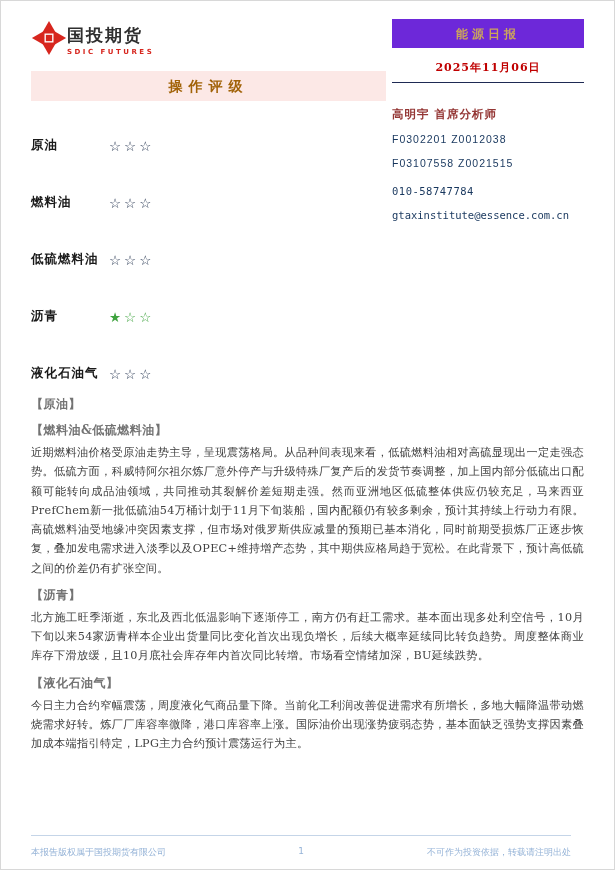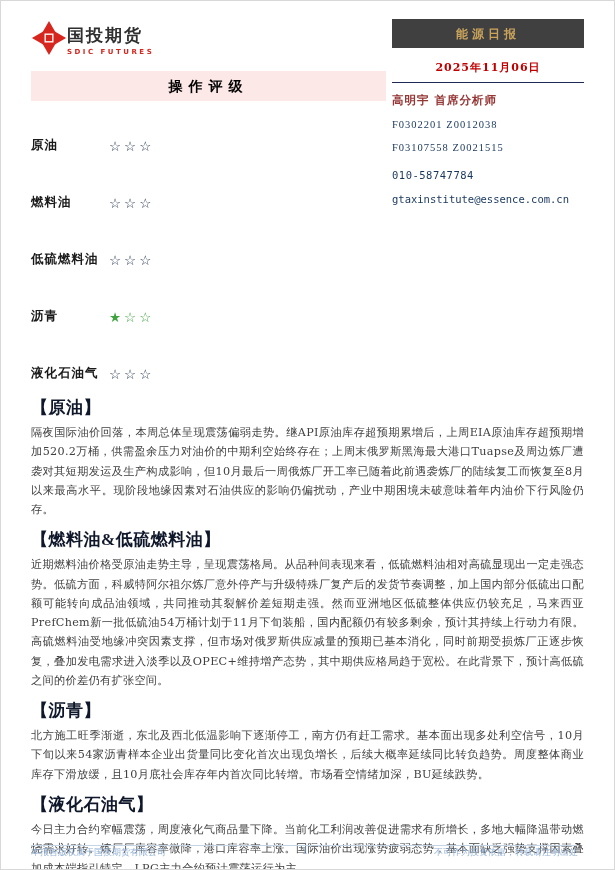--- a/index.html
+++ b/index.html
@@ -15,45 +15,45 @@
   .left-col { width:355px; }
   .right-col { width:192px; }
 
   
   .logo-block { display:flex; align-items:center; height:42px; margin-bottom:10px; }
   .logo-text .cn { font-family:"DejaVu Sans", sans-serif; font-weight:bold; font-size:17px; color:#2f2f2f; letter-spacing:2px; }
   .logo-text .en { font-family:"DejaVu Sans", sans-serif; font-size:7px; color:#d7261e; letter-spacing:2.5px; font-weight:bold; margin-top:1px; }
 
   
   .rating-banner { background:#fce8e6; text-align:center; padding:5px 0; margin-bottom:12px; }
-  .rating-banner span { color:#000000; font-weight:bold; font-size:14px; letter-spacing:6px; }
+  .rating-banner span { color:#a16207; font-weight:bold; font-size:14px; letter-spacing:6px; }
   .rating-row { display:flex; align-items:center; height:25px;margin-top:32px; }
   .rating-name { font-weight:bold; font-size:12.5px; color:#1a1a1a; min-width:78px; letter-spacing:1px; }
   .rating-stars { font-size:13.5px; letter-spacing:3px; font-family:"DejaVu Sans", sans-serif; }
 
   
-  .badge-bar { background:#404040; text-align:center; padding:4px 0 5px 0; }
+  .badge-bar { background:#6d28d9; text-align:center; padding:4px 0 5px 0; }
   .badge-bar span { color:#cba45c; font-weight:bold; font-size:12px; letter-spacing:4px; font-family:"DejaVu Sans", sans-serif; }
-  .date-line { text-align:center; padding:8px 0 7px 0; border-bottom:1.5px solid #1e2a54; margin-bottom:10px; }
+  .date-line { text-align:center; padding:8px 0 7px 0; border-bottom:1.5px solid #1e2a54; margin-bottom:24px; }
   .date-line span { color:#c00000; font-weight:bold; font-size:11px; letter-spacing:1px; }
   .analyst-name { color:#943634; font-weight:bold; font-size:11.5px; letter-spacing:1px; margin-bottom:11px; }
-  .analyst-codes { color:#17365d; font-size:10.5px; font-family:Liberation Serif, serif; letter-spacing:1px; margin-bottom:12px; }
+  .analyst-codes { color:#17365d; font-size:10.5px; font-family:Liberation Sans, sans-serif; letter-spacing:1px; margin-bottom:12px; }
   .contact-line { color:#17365d; font-size:10.5px; font-family:"DejaVu Sans Mono", monospace; letter-spacing:0.5px; margin-top:16px; }
   .contact-line.email { margin-top:12px; letter-spacing:0; }
 
   
   .main { margin-top:6px; }
   .section { margin-bottom:9px; }
-  .section-title { color:#0f172a; font-weight:bold; font-size:17px; margin-bottom:4px; letter-spacing:0.5px;font-family:Liberation Serif, serif; }
+  .section-title { color:#737373; font-weight:bold; font-size:12px; margin-bottom:4px; letter-spacing:0.5px; }
   .section-body { font-size:11.2px; line-height:1.72; text-align:justify; color:#3f3f3f; letter-spacing:0.3px; }
 
   
   .footer {
-    position:absolute; left:30px; right:36px; bottom:10px;
-    border-top:1px solid #c5d5e8; padding-top:0;
+    position:absolute; left:30px; right:43px; bottom:10px;
+    border-top:1px solid #c5d5e8; padding-top:10px;
     font-family:"DejaVu Sans", sans-serif; font-size:9px; color:#95b3d7;
   }
   .footer-inner { position:relative; display:flex; justify-content:space-between; }
   .footer .page-num { position:absolute; left:50%; transform:translateX(-50%); color:#95b3d7; }
 </style>
 </head>
 <body>
 
 <div class="page">
 
@@ -126,21 +126,20 @@
       </div>
 
       <div class="contact-line">010-58747784</div>
       <div class="contact-line email">gtaxinstitute@essence.com.cn</div>
     </div>
   </div>
 
   <div class="main">
     <div class="section">
       <div class="section-title">【原油】</div>
-      <div class="section-body">隔夜国际油价回落，本周总体呈现震荡偏弱走势。继API原油库存超预期累增后，上周EIA原油库存超预期增加520.2万桶，供需盈余压力对油价的中期利空始终存在；上周末俄罗斯黑海最大港口Tuapse及周边炼厂遭袭对其短期发运及生产构成影响，但10月最后一周俄炼厂开工率已随着此前遇袭炼厂的陆续复工而恢复至8月以来最高水平。现阶段地缘因素对石油供应的影响仍偏扰动，产业中期困境未破意味着年内油价下行风险仍存。</div>
     </div>
     <div class="section">
       <div class="section-title">【燃料油&amp;低硫燃料油】</div>
       <div class="section-body">近期燃料油价格受原油走势主导，呈现震荡格局。从品种间表现来看，低硫燃料油相对高硫显现出一定走强态势。低硫方面，科威特阿尔祖尔炼厂意外停产与升级特殊厂复产后的发货节奏调整，加上国内部分低硫出口配额可能转向成品油领域，共同推动其裂解价差短期走强。然而亚洲地区低硫整体供应仍较充足，马来西亚PrefChem新一批低硫油54万桶计划于11月下旬装船，国内配额仍有较多剩余，预计其持续上行动力有限。高硫燃料油受地缘冲突因素支撑，但市场对俄罗斯供应减量的预期已基本消化，同时前期受损炼厂正逐步恢复，叠加发电需求进入淡季以及OPEC+维持增产态势，其中期供应格局趋于宽松。在此背景下，预计高低硫之间的价差仍有扩张空间。</div>
     </div>
     <div class="section">
       <div class="section-title">【沥青】</div>
       <div class="section-body">北方施工旺季渐逝，东北及西北低温影响下逐渐停工，南方仍有赶工需求。基本面出现多处利空信号，10月下旬以来54家沥青样本企业出货量同比变化首次出现负增长，后续大概率延续同比转负趋势。周度整体商业库存下滑放缓，且10月底社会库存年内首次同比转增。市场看空情绪加深，BU延续跌势。</div>
     </div>
     <div class="section">

